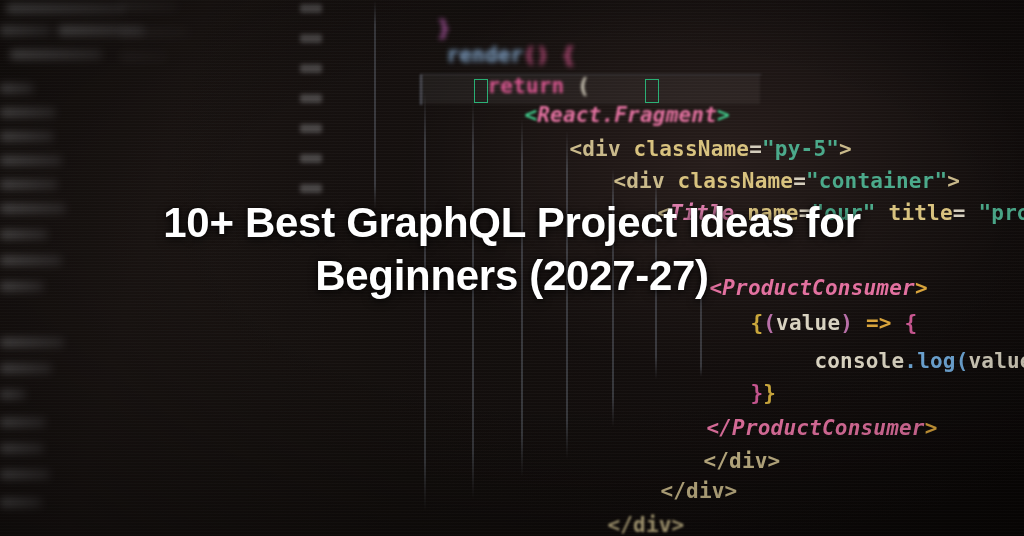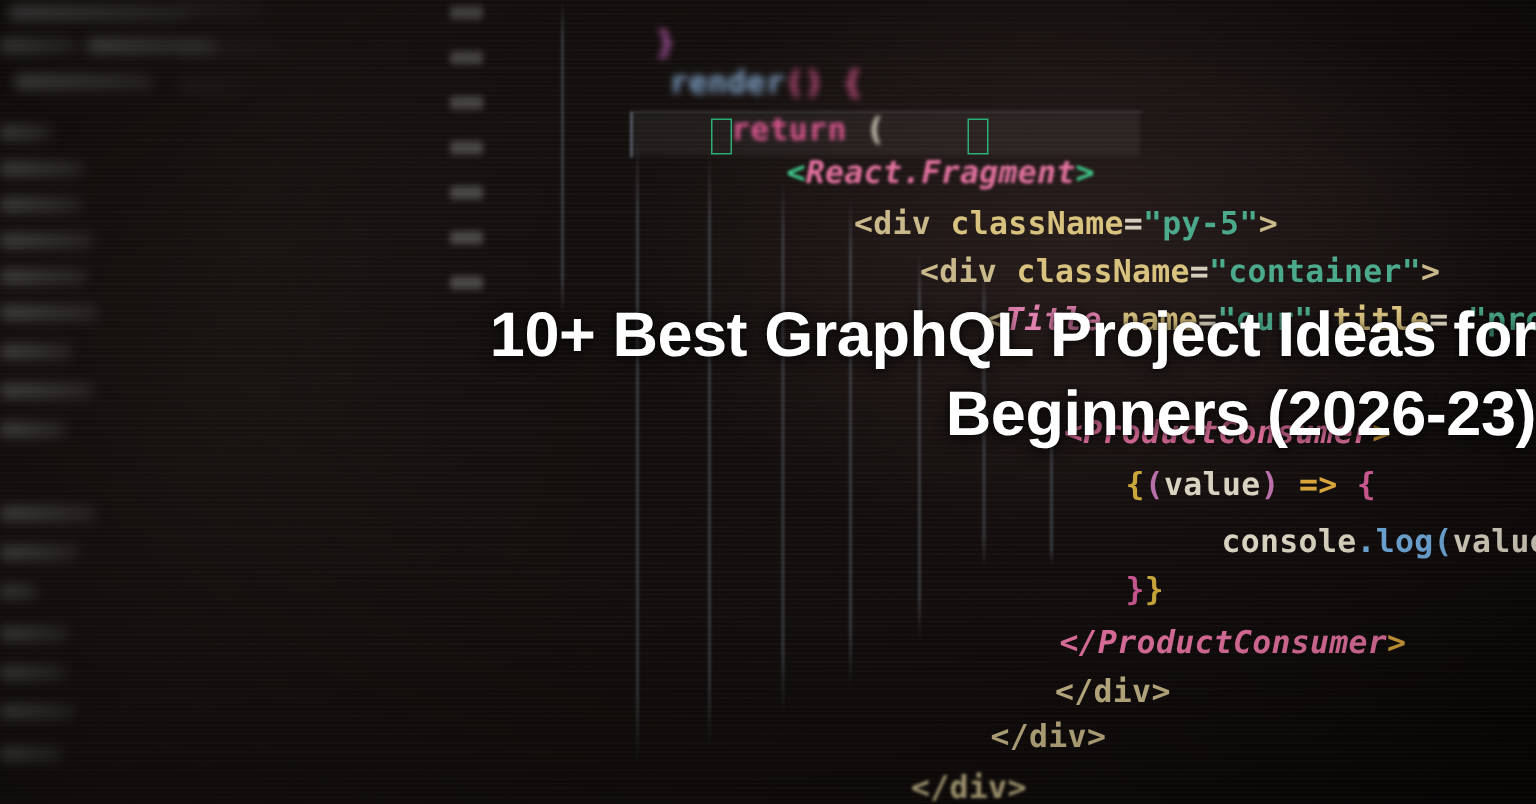--- a/index.html
+++ b/index.html
@@ -158,21 +158,21 @@
   .c-arrow   { color: #d8a33a; }
   .c-green   { color: #3fc98a; }
   .c-plain   { color: #d4cdbc; }
 
   
   .title-wrap {
     position: absolute;
     left: 0;
     top: 196px;
     width: 1024px;
-    text-align: right;
+    text-align: center;
     z-index: 40;
   }
   .title-line {
     display: block;
     color: #ffffff;
     font-family: "Liberation Sans", sans-serif;
     font-weight: bold;
     font-size: 42px;
     line-height: 53px;
     letter-spacing: -0.3px;
@@ -316,17 +316,17 @@
 
   <div class="code f24 b2" style="left:504px; top:514px;">
     
   </div>
 
   <div class="scanlines"></div>
   <div class="vignette"></div>
 
   <div class="title-wrap">
     <span class="title-line">10+ Best GraphQL Project Ideas for</span>
-    <span class="title-line">Beginners (2026-23)</span>
+    <span class="title-line">Beginners (2027-27)</span>
   </div>
 
 
 </div>
 
 </body></html>

